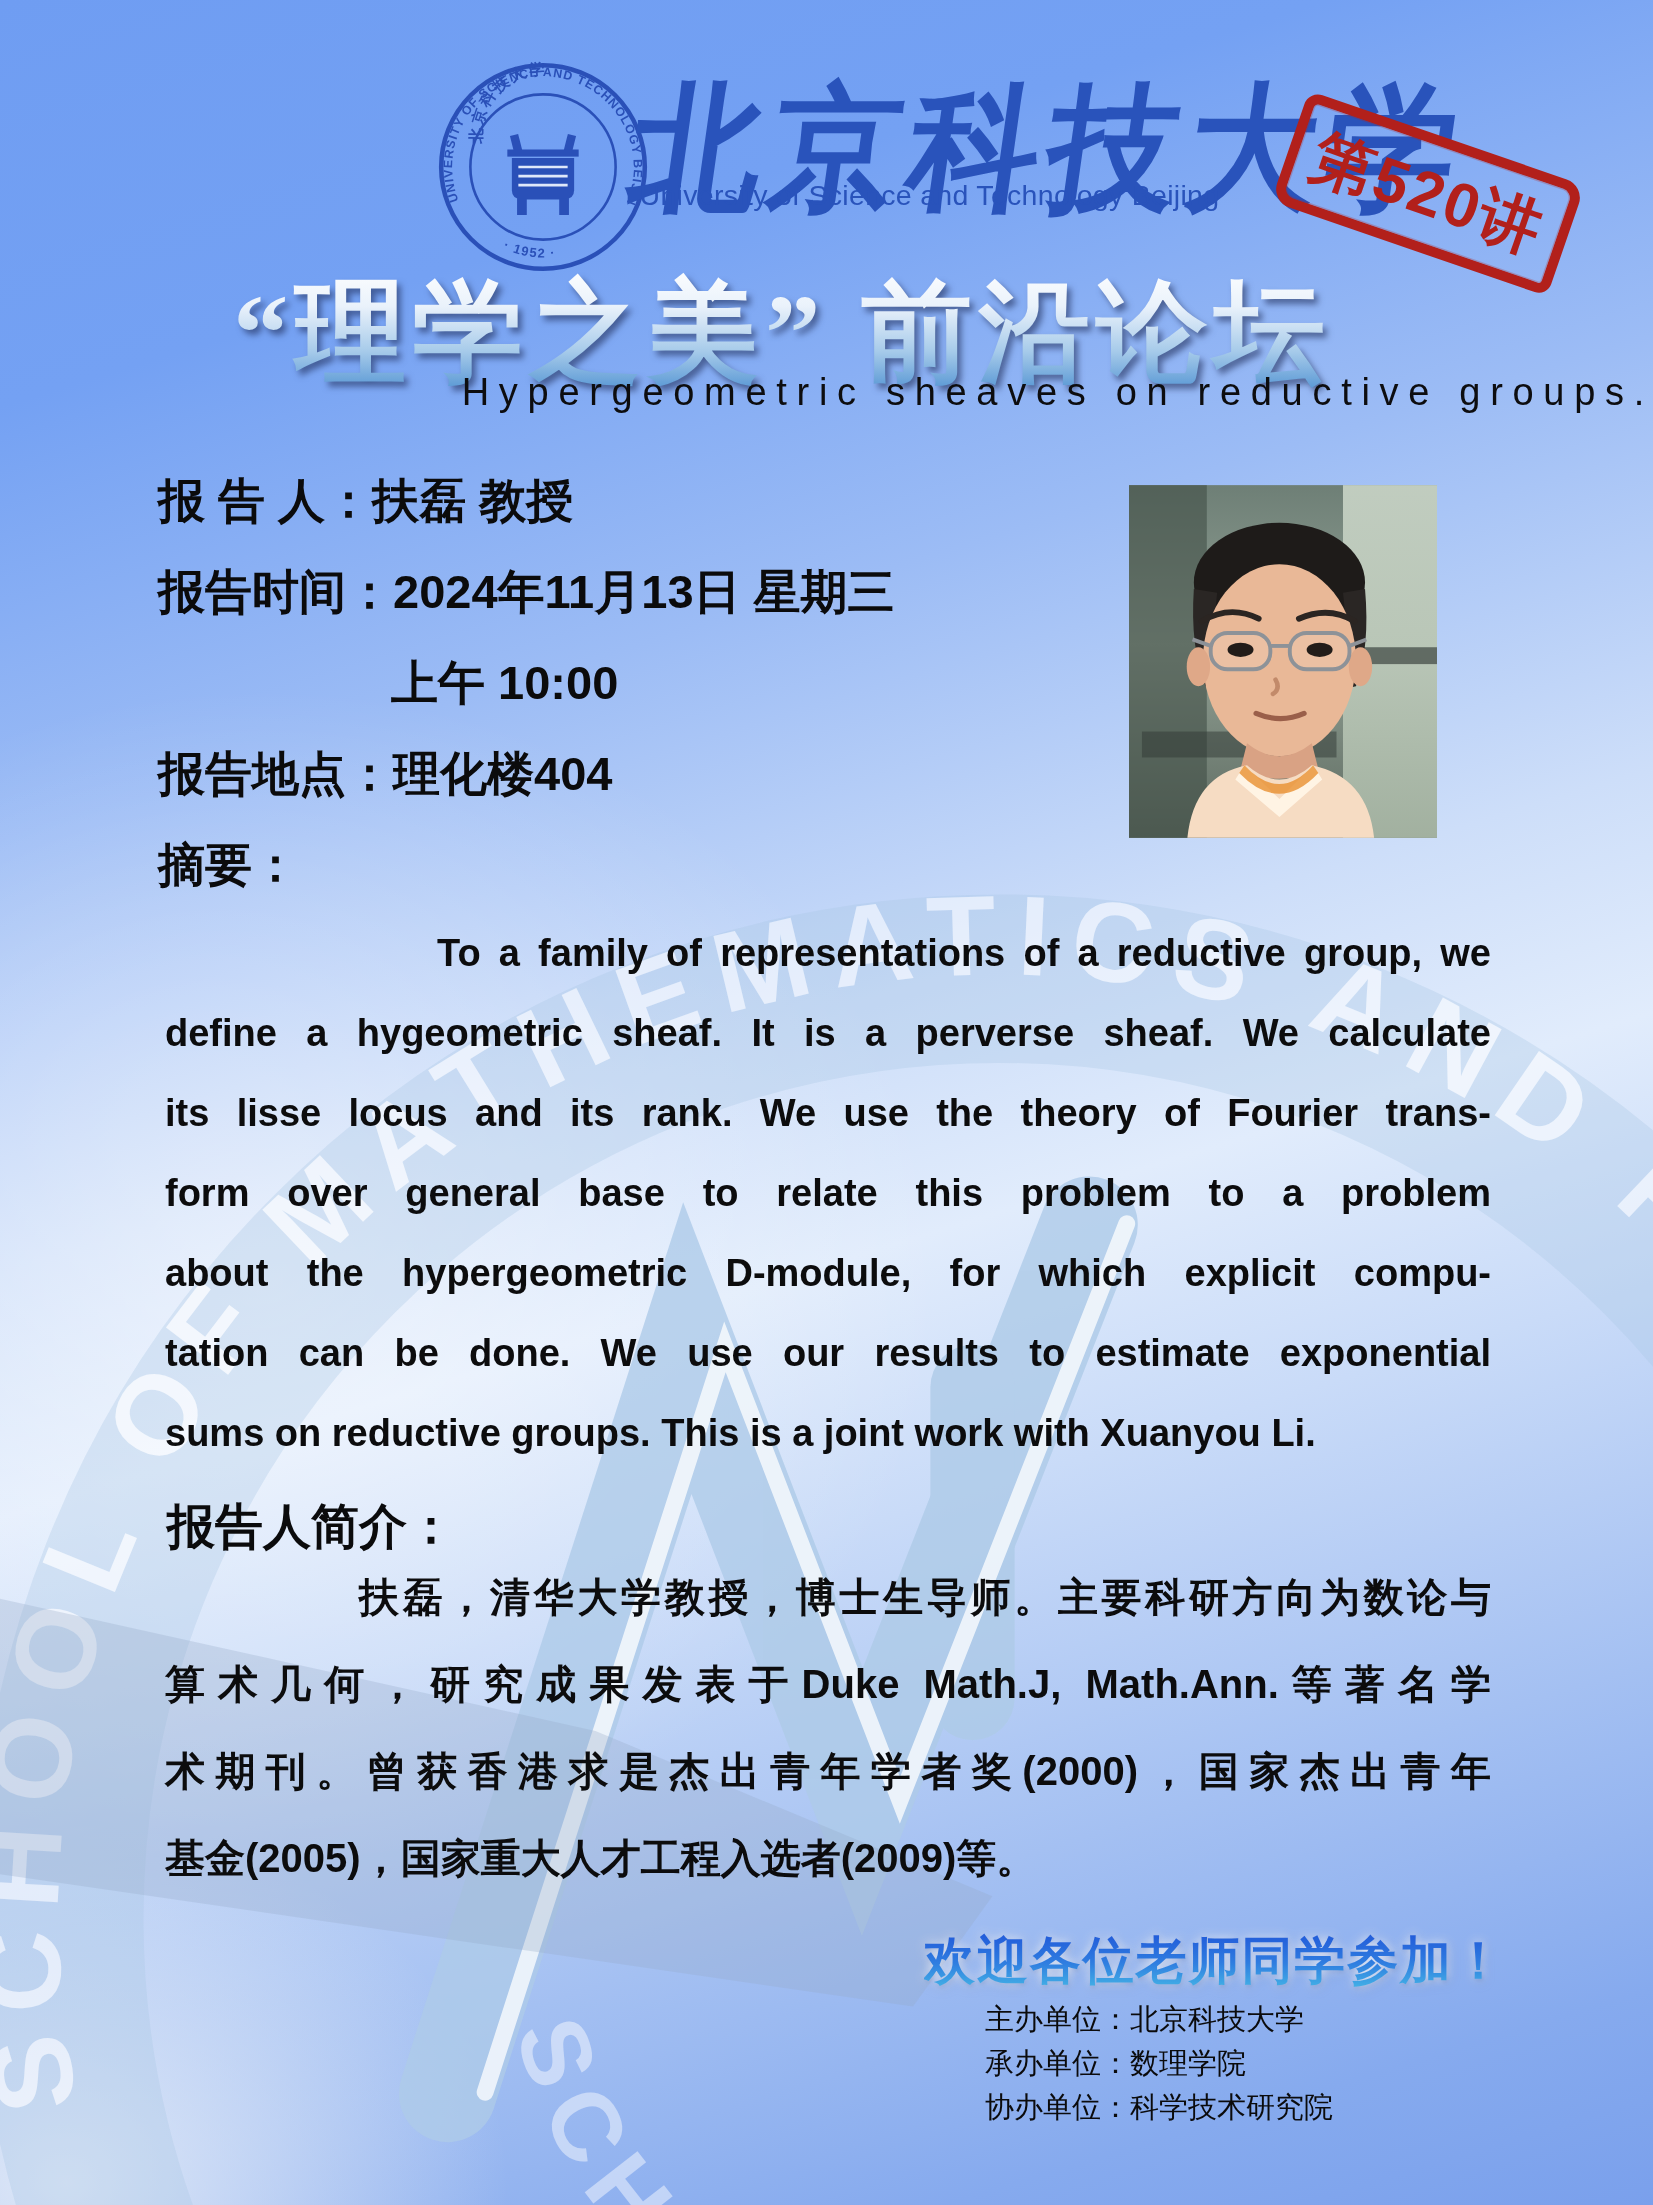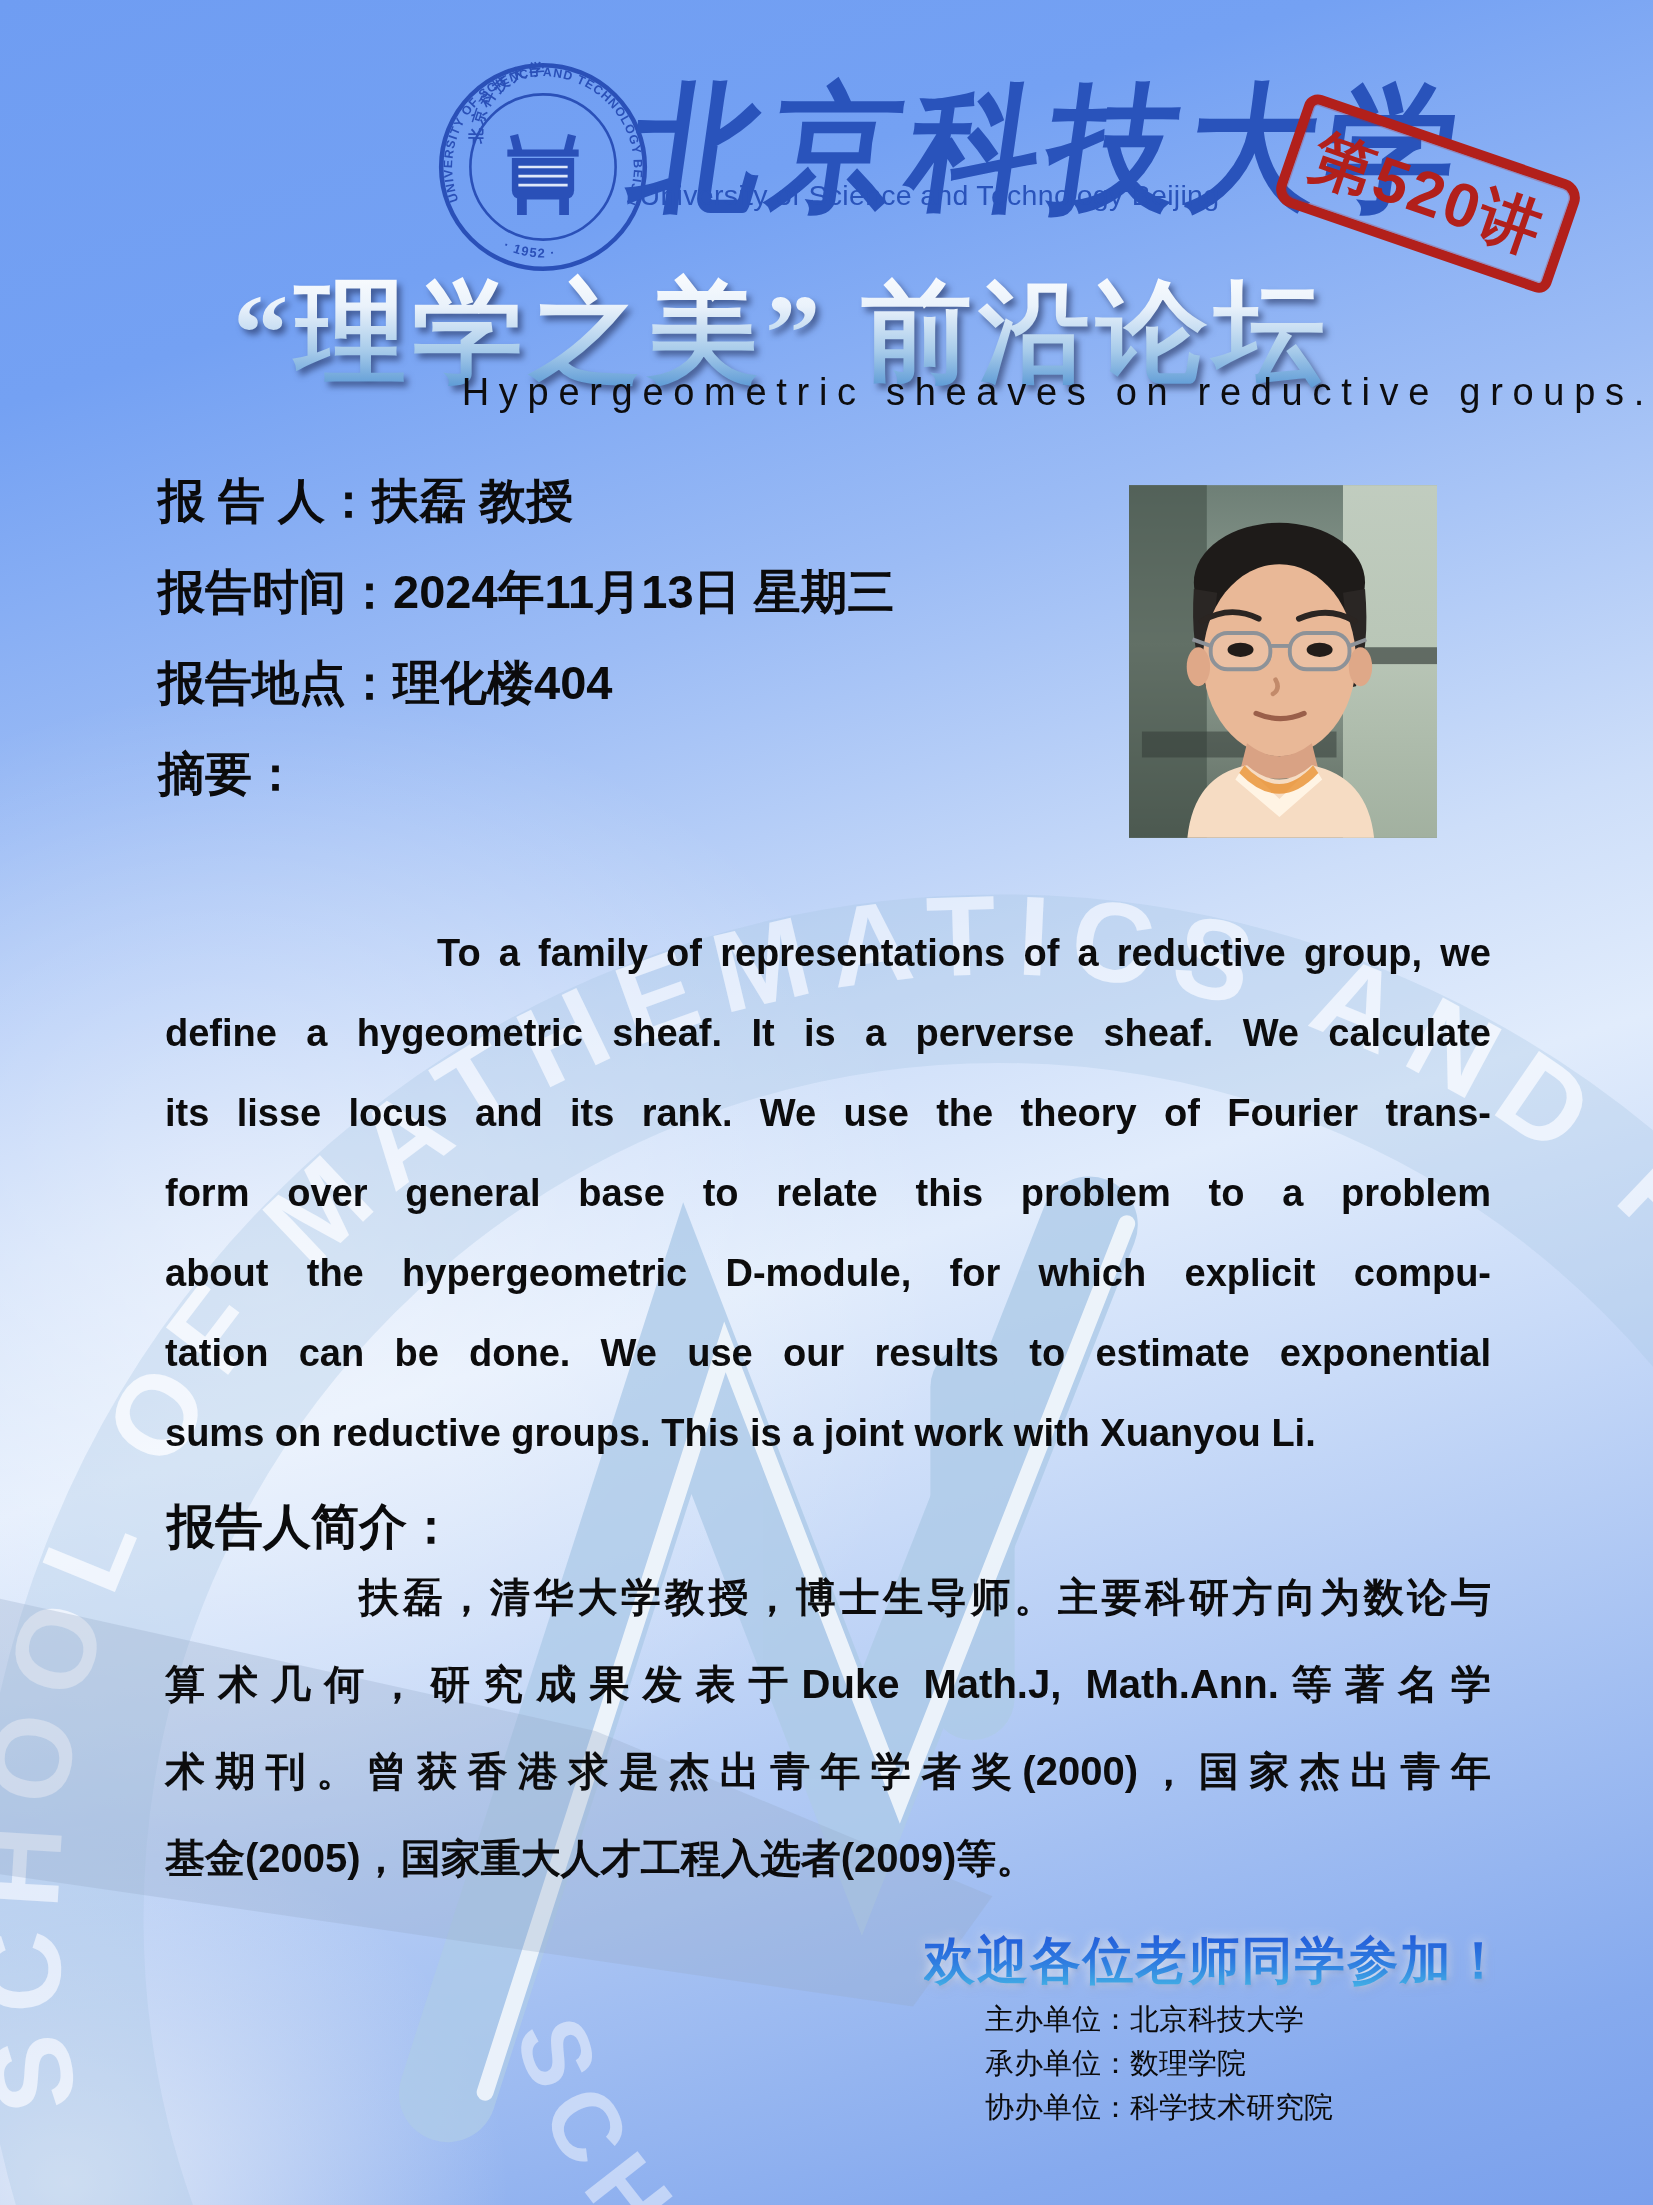--- a/index.html
+++ b/index.html
@@ -148,20 +148,21 @@
   <div class="stamp">
     <span>第520讲</span>
   </div>
 
   <div class="series-title">“理学之美” 前沿论坛</div>
   <div class="talk-title">Hypergeometric sheaves on reductive groups.</div>
 
   <div class="info">
     <div><span>报 告 人：</span><span>扶磊  教授</span></div>
     <div><span>报告时间：</span><span>2024年11月13日 星期三</span></div>
+    <div class="indent"><span>上午 10:00</span></div>
     <div><span>报告地点：</span><span>理化楼404</span></div>
     <div><span>摘要：</span></div>
   </div>
 
   <svg class="photo" viewBox="0 0 475 544">
     <defs>
       <linearGradient id="pbg" x1="0" y1="0" x2="0" y2="1">
         <stop offset="0" stop-color="#6e7f76"></stop>
           <stop offset="0.45" stop-color="#93a296"></stop>
           <stop offset="1" stop-color="#5d6a60"></stop>

